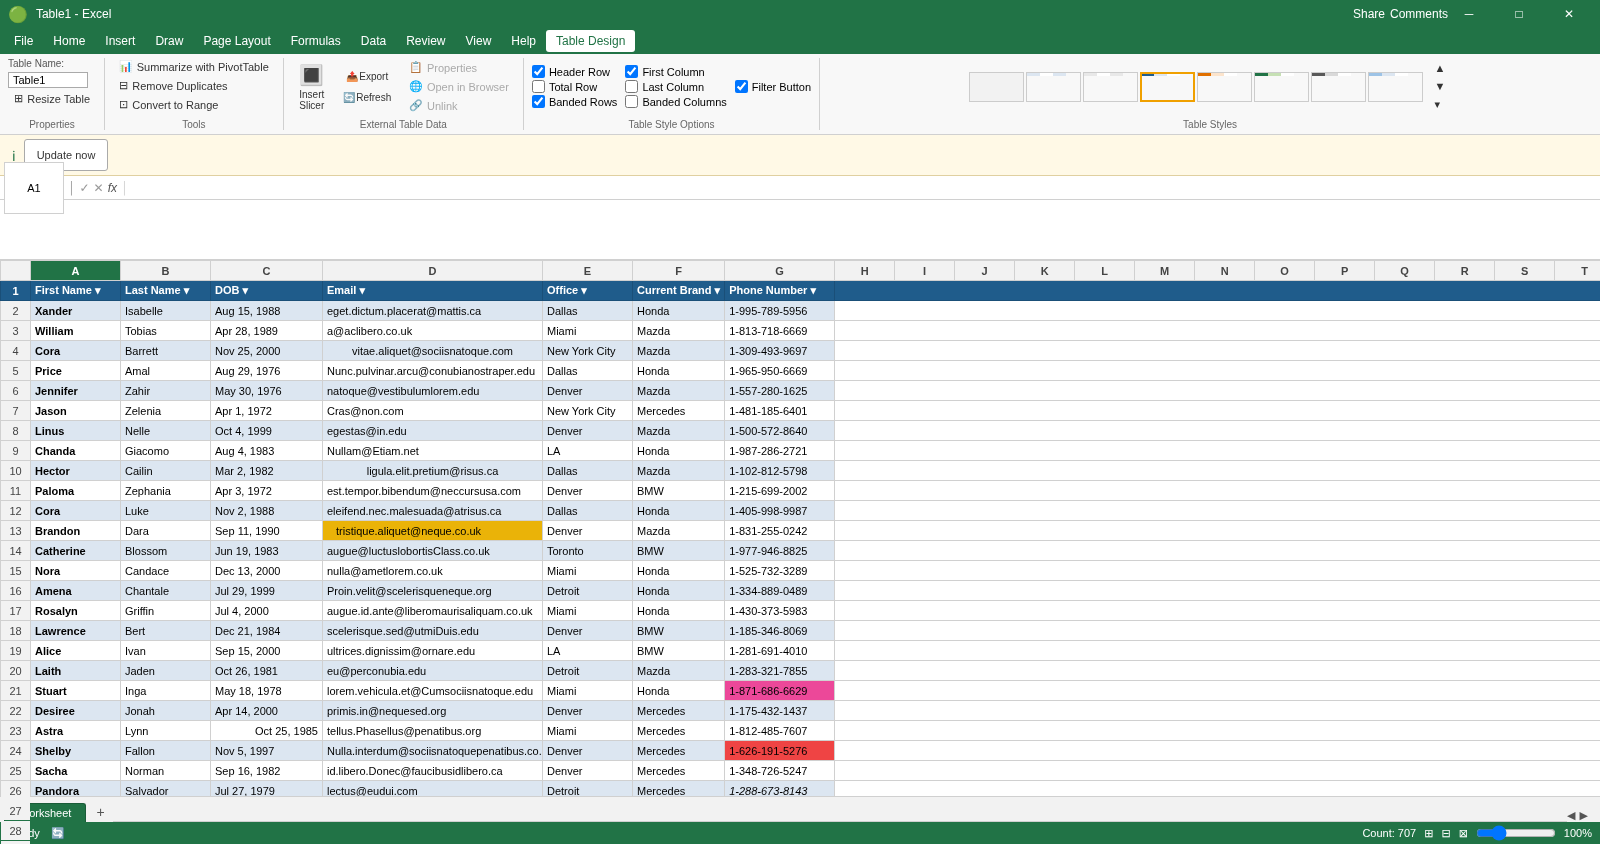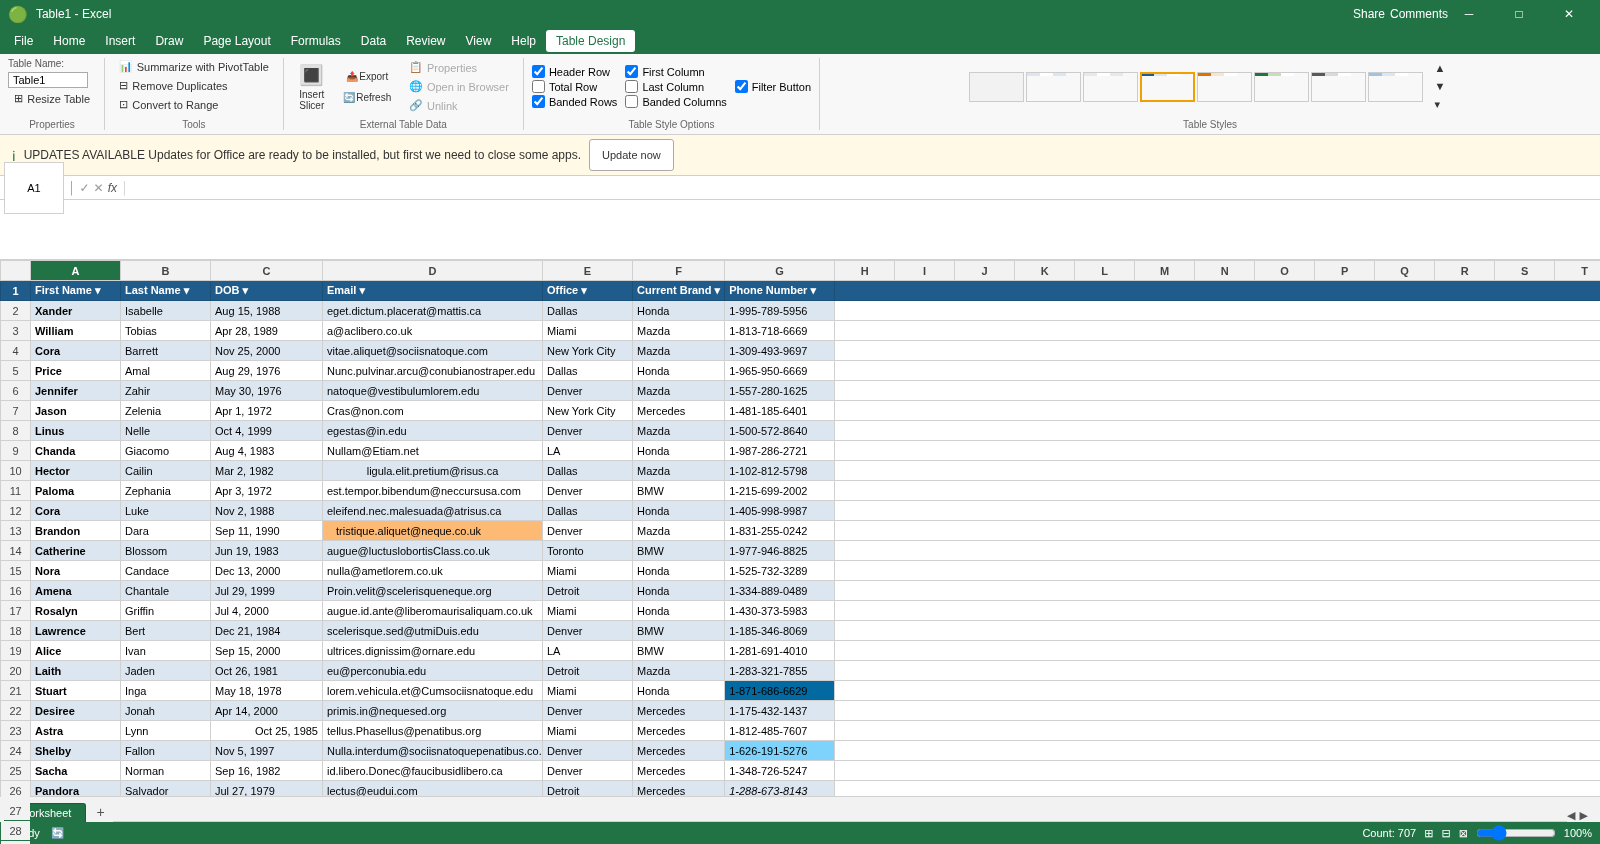--- a/index.html
+++ b/index.html
@@ -481,21 +481,20 @@
         </div>
       </div>
       <div class="ribbon-group-label">Table Styles</div>
     </div>
 
   </div>
 </div>
 
 <div class="notification-bar">
   <span class="notification-icon">ℹ</span>
-  <span>UPDATES AVAILABLE  Updates for Office are ready to be installed, but first we need to close some apps.</span>
   <button class="update-btn">Update now</button>
 </div>
 
 <div class="formula-bar">
   <input class="cell-ref" value="A1" style="">
   <span style="color:#999;">│</span>
   <span style="color:#999;cursor:pointer;">✓</span>
   <span style="color:#999;cursor:pointer;">✕</span>
   <span style="font-style:italic;cursor:pointer;color:#555;">fx</span>
   <span style="color:#d0d0d0;">│</span>
@@ -566,21 +565,21 @@
           <td class="cell" style="background: white;">Miami</td>
           <td class="cell" style="background: white;">Mazda</td>
           <td class="cell" style="background: white;">1-813-718-6669</td>
           <td class="cell empty-cell" colspan="15" style="background: white;"></td>
         </tr>
         <tr>
           <td class="row-header">4</td>
           <td class="cell" style="font-weight: 600; background: rgb(220, 230, 241);">Cora</td>
           <td class="cell" style="background: rgb(220, 230, 241);">Barrett</td>
           <td class="cell" style="background: rgb(220, 230, 241);">Nov 25, 2000</td>
-          <td class="cell" style="background: rgb(220, 230, 241);">vitae.aliquet@sociisnatoque.com</td>
+          <td class="cell" style="background: rgb(220, 230, 241); text-align: center;">vitae.aliquet@sociisnatoque.com</td>
           <td class="cell" style="background: rgb(220, 230, 241);">New York City</td>
           <td class="cell" style="background: rgb(220, 230, 241);">Mazda</td>
           <td class="cell" style="background: rgb(220, 230, 241);">1-309-493-9697</td>
           <td class="cell empty-cell" colspan="15" style="background: white;"></td>
         </tr>
         <tr>
           <td class="row-header">5</td>
           <td class="cell" style="font-weight: 600; background: white;">Price</td>
           <td class="cell" style="background: white;">Amal</td>
           <td class="cell" style="background: white;">Aug 29, 1976</td>
@@ -665,21 +664,21 @@
           <td class="cell" style="background: rgb(220, 230, 241);">Dallas</td>
           <td class="cell" style="background: rgb(220, 230, 241);">Honda</td>
           <td class="cell" style="background: rgb(220, 230, 241);">1-405-998-9987</td>
           <td class="cell empty-cell" colspan="15" style="background: white;"></td>
         </tr>
         <tr>
           <td class="row-header">13</td>
           <td class="cell" style="font-weight: 600; background: white;">Brandon</td>
           <td class="cell" style="background: white;">Dara</td>
           <td class="cell" style="background: white;">Sep 11, 1990</td>
-          <td class="cell" style="background: #fdba74; padding-left: 13px;">tristique.aliquet@neque.co.uk</td>
+          <td class="cell" style="background: #eab308; padding-left: 13px;">tristique.aliquet@neque.co.uk</td>
           <td class="cell" style="background: white;">Denver</td>
           <td class="cell" style="background: white;">Mazda</td>
           <td class="cell" style="background: white;">1-831-255-0242</td>
           <td class="cell empty-cell" colspan="15" style="background: white;"></td>
         </tr>
         <tr>
           <td class="row-header">14</td>
           <td class="cell" style="font-weight: 600; background: rgb(220, 230, 241);">Catherine</td>
           <td class="cell" style="background: rgb(220, 230, 241);">Blossom</td>
           <td class="cell" style="background: rgb(220, 230, 241);">Jun 19, 1983</td>
@@ -756,21 +755,21 @@
           <td class="cell empty-cell" colspan="15" style="background: white;"></td>
         </tr>
         <tr>
           <td class="row-header">21</td>
           <td class="cell" style="font-weight: 600; background: white;">Stuart</td>
           <td class="cell" style="background: white;">Inga</td>
           <td class="cell" style="background: white;">May 18, 1978</td>
           <td class="cell" style="background: white;">lorem.vehicula.et@Cumsociisnatoque.edu</td>
           <td class="cell" style="background: white;">Miami</td>
           <td class="cell" style="background: white;">Honda</td>
-          <td class="cell" style="background: #0369a1;">1-871-686-6629</td>
+          <td class="cell" style="background: #ec4899;">1-871-686-6629</td>
           <td class="cell empty-cell" colspan="15" style="background: white;"></td>
         </tr>
         <tr>
           <td class="row-header">22</td>
           <td class="cell" style="font-weight: 600; background: rgb(220, 230, 241);">Desiree</td>
           <td class="cell" style="background: rgb(220, 230, 241);">Jonah</td>
           <td class="cell" style="background: rgb(220, 230, 241);">Apr 14, 2000</td>
           <td class="cell" style="background: rgb(220, 230, 241);">primis.in@nequesed.org</td>
           <td class="cell" style="background: rgb(220, 230, 241);">Denver</td>
           <td class="cell" style="background: rgb(220, 230, 241);">Mercedes</td>
@@ -789,21 +788,21 @@
           <td class="cell empty-cell" colspan="15" style="background: white;"></td>
         </tr>
         <tr>
           <td class="row-header">24</td>
           <td class="cell" style="font-weight: 600; background: rgb(220, 230, 241);">Shelby</td>
           <td class="cell" style="background: rgb(220, 230, 241);">Fallon</td>
           <td class="cell" style="background: rgb(220, 230, 241);">Nov 5, 1997</td>
           <td class="cell" style="background: rgb(220, 230, 241);">Nulla.interdum@sociisnatoquepenatibus.co.uk</td>
           <td class="cell" style="background: rgb(220, 230, 241);">Denver</td>
           <td class="cell" style="background: rgb(220, 230, 241);">Mercedes</td>
-          <td class="cell" style="background: #7dd3fc;">1-626-191-5276</td>
+          <td class="cell" style="background: #ef4444;">1-626-191-5276</td>
           <td class="cell empty-cell" colspan="15" style="background: white;"></td>
         </tr>
         <tr>
           <td class="row-header">25</td>
           <td class="cell" style="font-weight: 600; background: white;">Sacha</td>
           <td class="cell" style="background: white;">Norman</td>
           <td class="cell" style="background: white;">Sep 16, 1982</td>
           <td class="cell" style="background: white;">id.libero.Donec@faucibusidlibero.ca</td>
           <td class="cell" style="background: white;">Denver</td>
           <td class="cell" style="background: white;">Mercedes</td>

